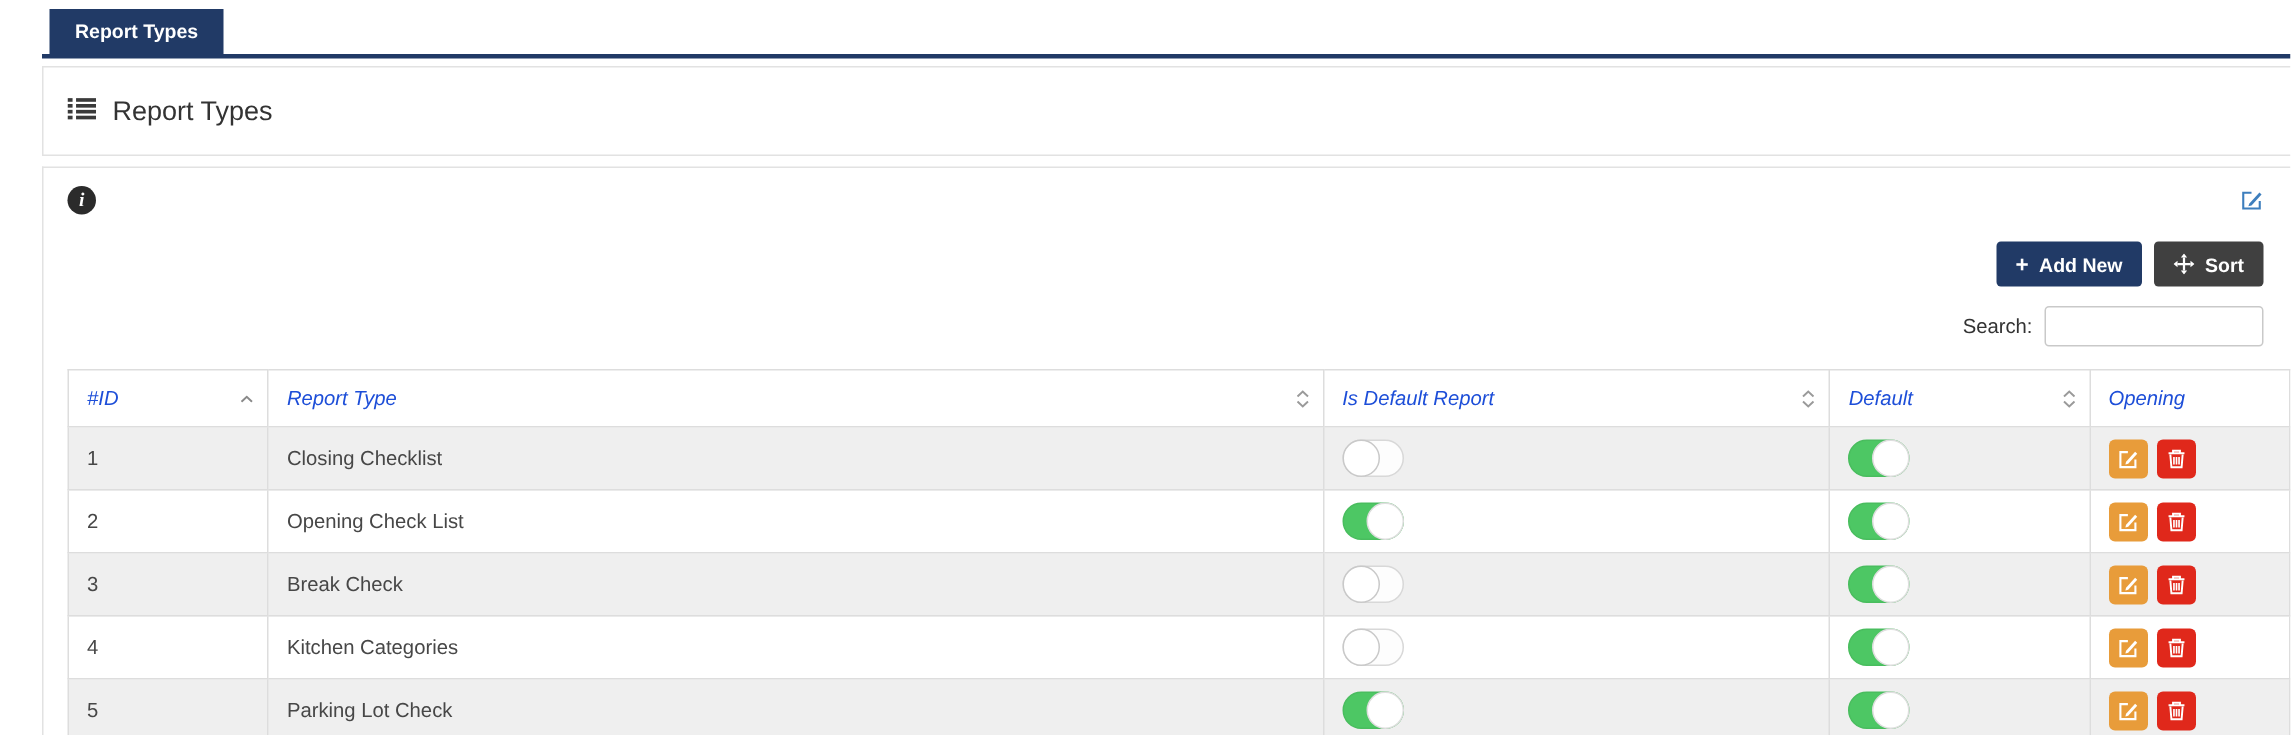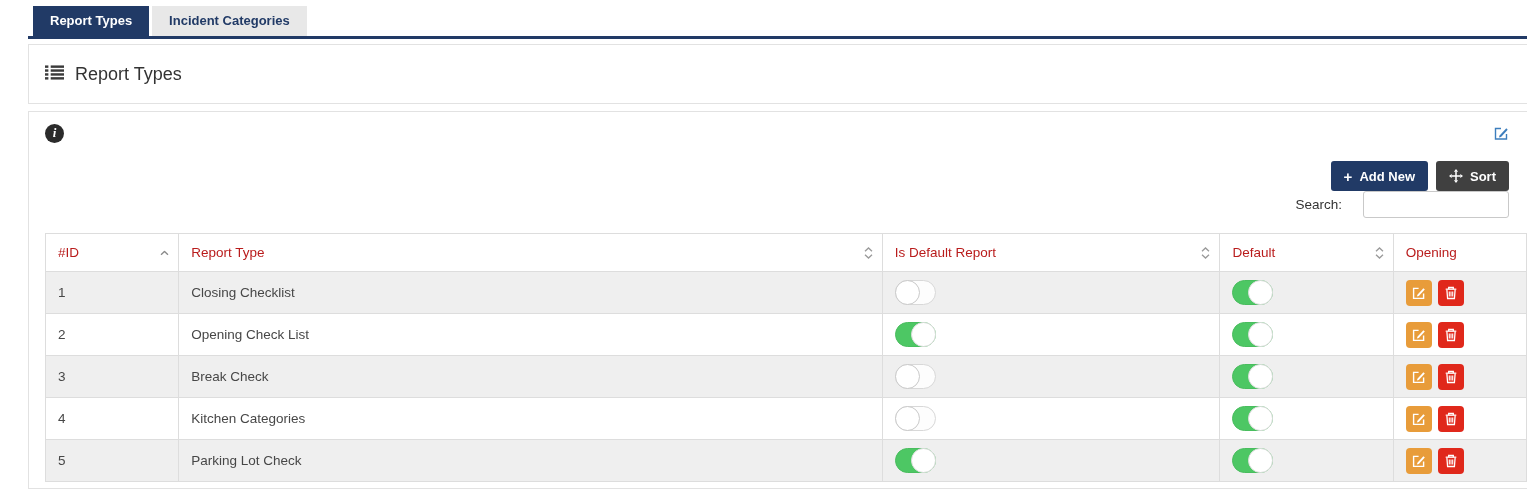--- a/index.html
+++ b/index.html
@@ -40,27 +40,27 @@
   .btnrow { display:flex; justify-content:flex-end; gap:8px; margin-top:17px; }
   .btn {
     height:30px; border:none; border-radius:3px; color:#fff;
     font-family:"Liberation Sans",sans-serif; font-size:13px; font-weight:700;
     display:inline-flex; align-items:center; gap:7px; padding:0 13px; cursor:pointer;
   }
   .btn-navy { background:#213a66; }
   .btn-blue { background:#404040; }
   .plus-glyph { font-size:15px; font-weight:700; line-height:1; }
 
-  .searchrow { display:flex; justify-content:flex-end; align-items:center; gap:21px; font-size:13.5px; color:#333; }
+  .searchrow { display:flex; justify-content:flex-end; align-items:center; gap:8px; margin-top:13px; font-size:13.5px; color:#333; }
   .search-input { width:146px; height:27px; border:1px solid #c9c9c9; border-radius:3px; padding:0 7px; font-size:13px; outline:none; }
 
   
   table { width:100%; border-collapse:collapse; margin-top:15px; font-size:13.5px; }
   th, td { border:1px solid #ddd; text-align:left; }
-  th { height:38px; font-weight:400; color:#b91c1c; padding:0 26px 0 12px; position:relative; cursor:pointer; }
+  th { height:38px; font-weight:400; color:#1d4ed8; padding:0 26px 0 12px; position:relative; cursor:pointer;font-style:italic; }
   th.no-sort { cursor:default; }
   td { height:42px; padding:0 12px; color:#474747; }
   tr.stripe td { background:#efefef; }
   col.c1{width:9%} col.c2{width:47.5%} col.c3{width:22.8%} col.c4{width:11.7%} col.c5{width:9%}
   .sorticons { position:absolute; right:9px; top:50%; transform:translateY(-50%); display:flex; flex-direction:column; gap:2px; }
 
   
   .toggle { width:41px; height:25px; border-radius:13px; position:relative; display:inline-block; vertical-align:middle; cursor:pointer; }
   .toggle .knob { width:25px; height:25px; border-radius:50%; background:#fff; position:absolute; top:-1px; left:-1px; border:1px solid #c9c9c9; }
   .toggle.off { background:#fdfdfd; border:1px solid #d8d8d8; }
@@ -72,21 +72,20 @@
   .action-edit { background:#e89c3a; }
   .action-del  { background:#e0281b; }
 </style>
 </head>
 <body>
 
 <div class="page">
 
   <div class="tabbar" id="tabbar">
       <div class="tab active">Report Types</div>
-      <div class="tab">Incident Categories</div>
     </div>
 
   <div class="card heading-card">
     <span>
       <svg width="19" height="15" viewBox="0 0 18 14">
         <g fill="#3a3a3a">
           <rect x="0" y="0.3" width="3.2" height="2.3"></rect>
             <rect x="5.4" y="0.3" width="12.6" height="2.3"></rect>
           <rect x="0" y="4.0" width="3.2" height="2.3"></rect>
             <rect x="5.4" y="4.0" width="12.6" height="2.3"></rect>

